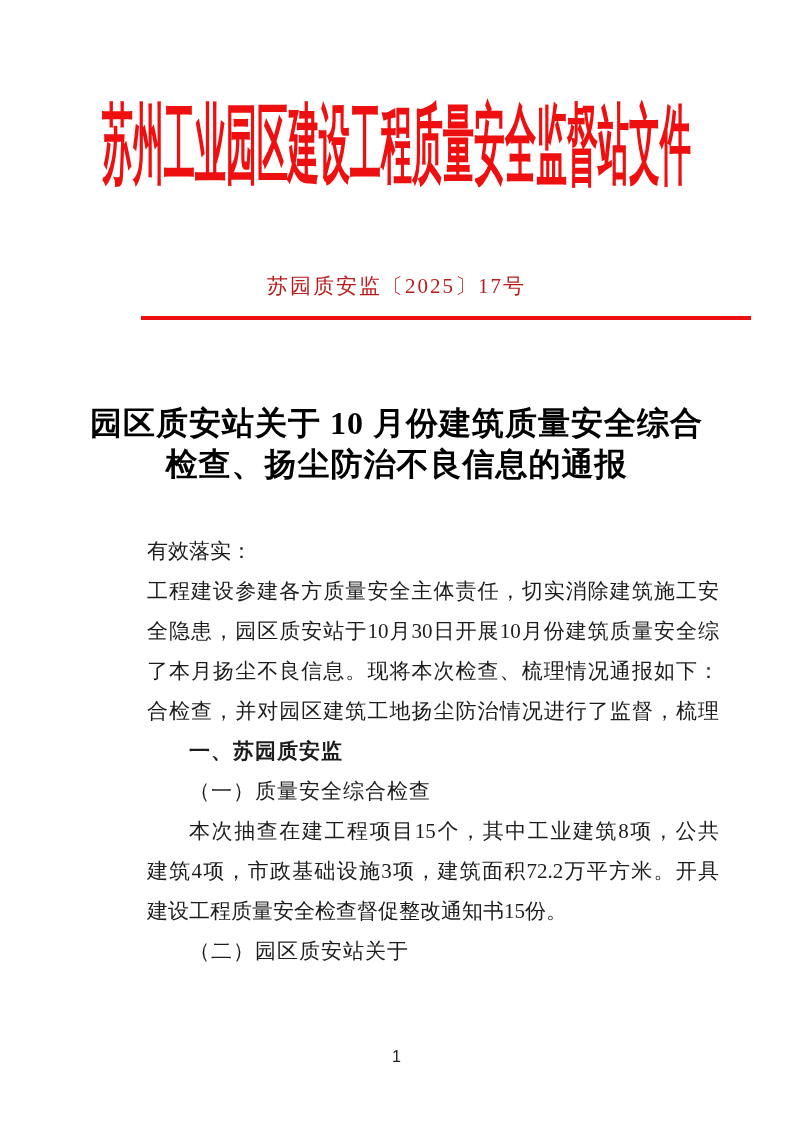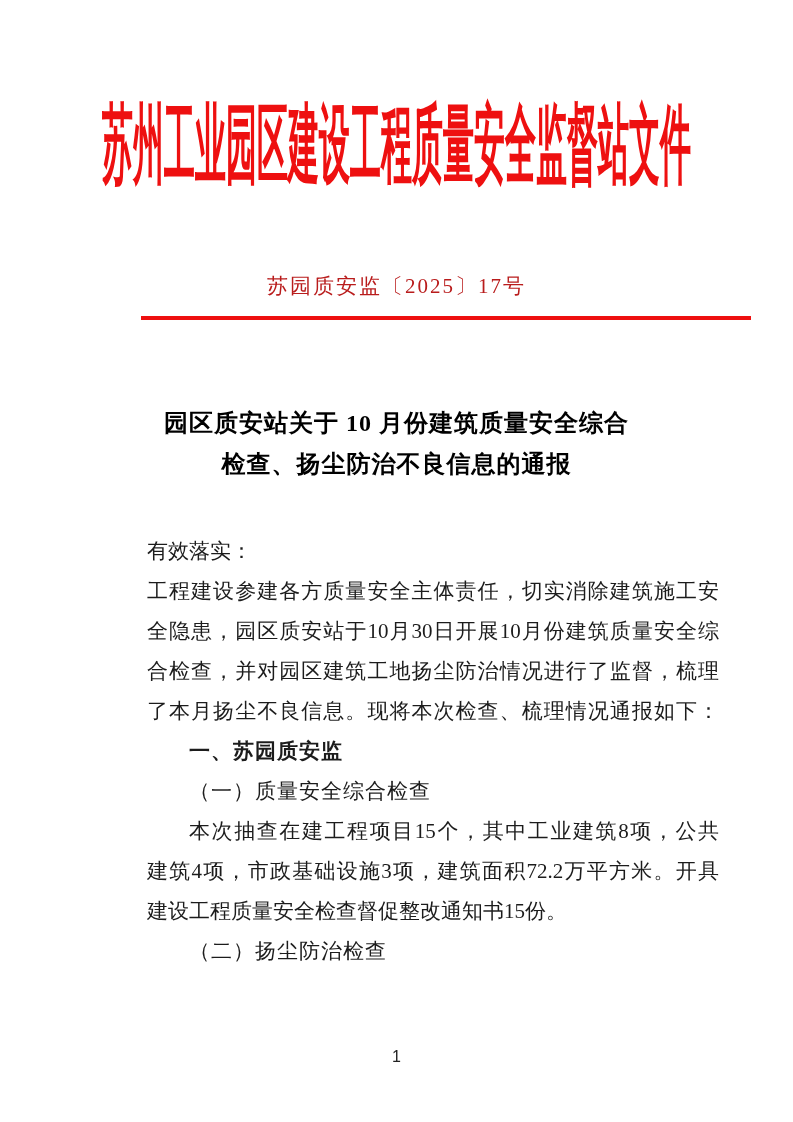--- a/index.html
+++ b/index.html
@@ -47,21 +47,21 @@
     top: 312px; left: 104px;
     width: 610px; height: 4px;
     background: var(--accent-red, #ee1010);
   }
   
   .doc-title {
     position: absolute;
     top: 399px; left: 0;
     width: 100%;
     text-align: center;
-    font-size: 24px;
+    font-size: 32px;
     font-weight: 700;
     line-height: 41px;
     letter-spacing: 1px;
     color: #000;
   }
   
   .body {
     position: absolute;
     top: 527px; left: 110px;
     width: 572px;
@@ -113,29 +113,29 @@
   <div class="doc-title">
     <div>园区质安站关于 10 月份建筑质量安全综合</div>
     <div>检查、扬尘防治不良信息的通报</div>
   </div>
 
   <div class="body">
     <div class="line">有效落实：</div>
 
     <div class="line fill">工程建设参建各方质量安全主体责任，切实消除建筑施工安</div>
     <div class="line fill">全隐患，园区质安站于10月30日开展10月份建筑质量安全综</div>
+    <div class="line fill">了本月扬尘不良信息。现将本次检查、梳理情况通报如下：</div>
     <div class="line fill">合检查，并对园区建筑工地扬尘防治情况进行了监督，梳理</div>
-    <div class="line fill">了本月扬尘不良信息。现将本次检查、梳理情况通报如下：</div>
 
     <div class="line indent h-hei">一、苏园质安监</div>
 
     <div class="line indent h-kai">（一）质量安全综合检查</div>
 
     <div class="line fill indent">本次抽查在建工程项目15个，其中工业建筑8项，公共</div>
     <div class="line fill">建筑4项，市政基础设施3项，建筑面积72.2万平方米。开具</div>
     <div class="line">建设工程质量安全检查督促整改通知书15份。</div>
 
-    <div class="line indent h-kai">（二）扬尘防治检查</div>
+    <div class="line indent h-kai">（二）园区质安站关于</div>
   </div>
 
   <div class="page-num">1</div>
 
 </div>
 
 </body></html>

